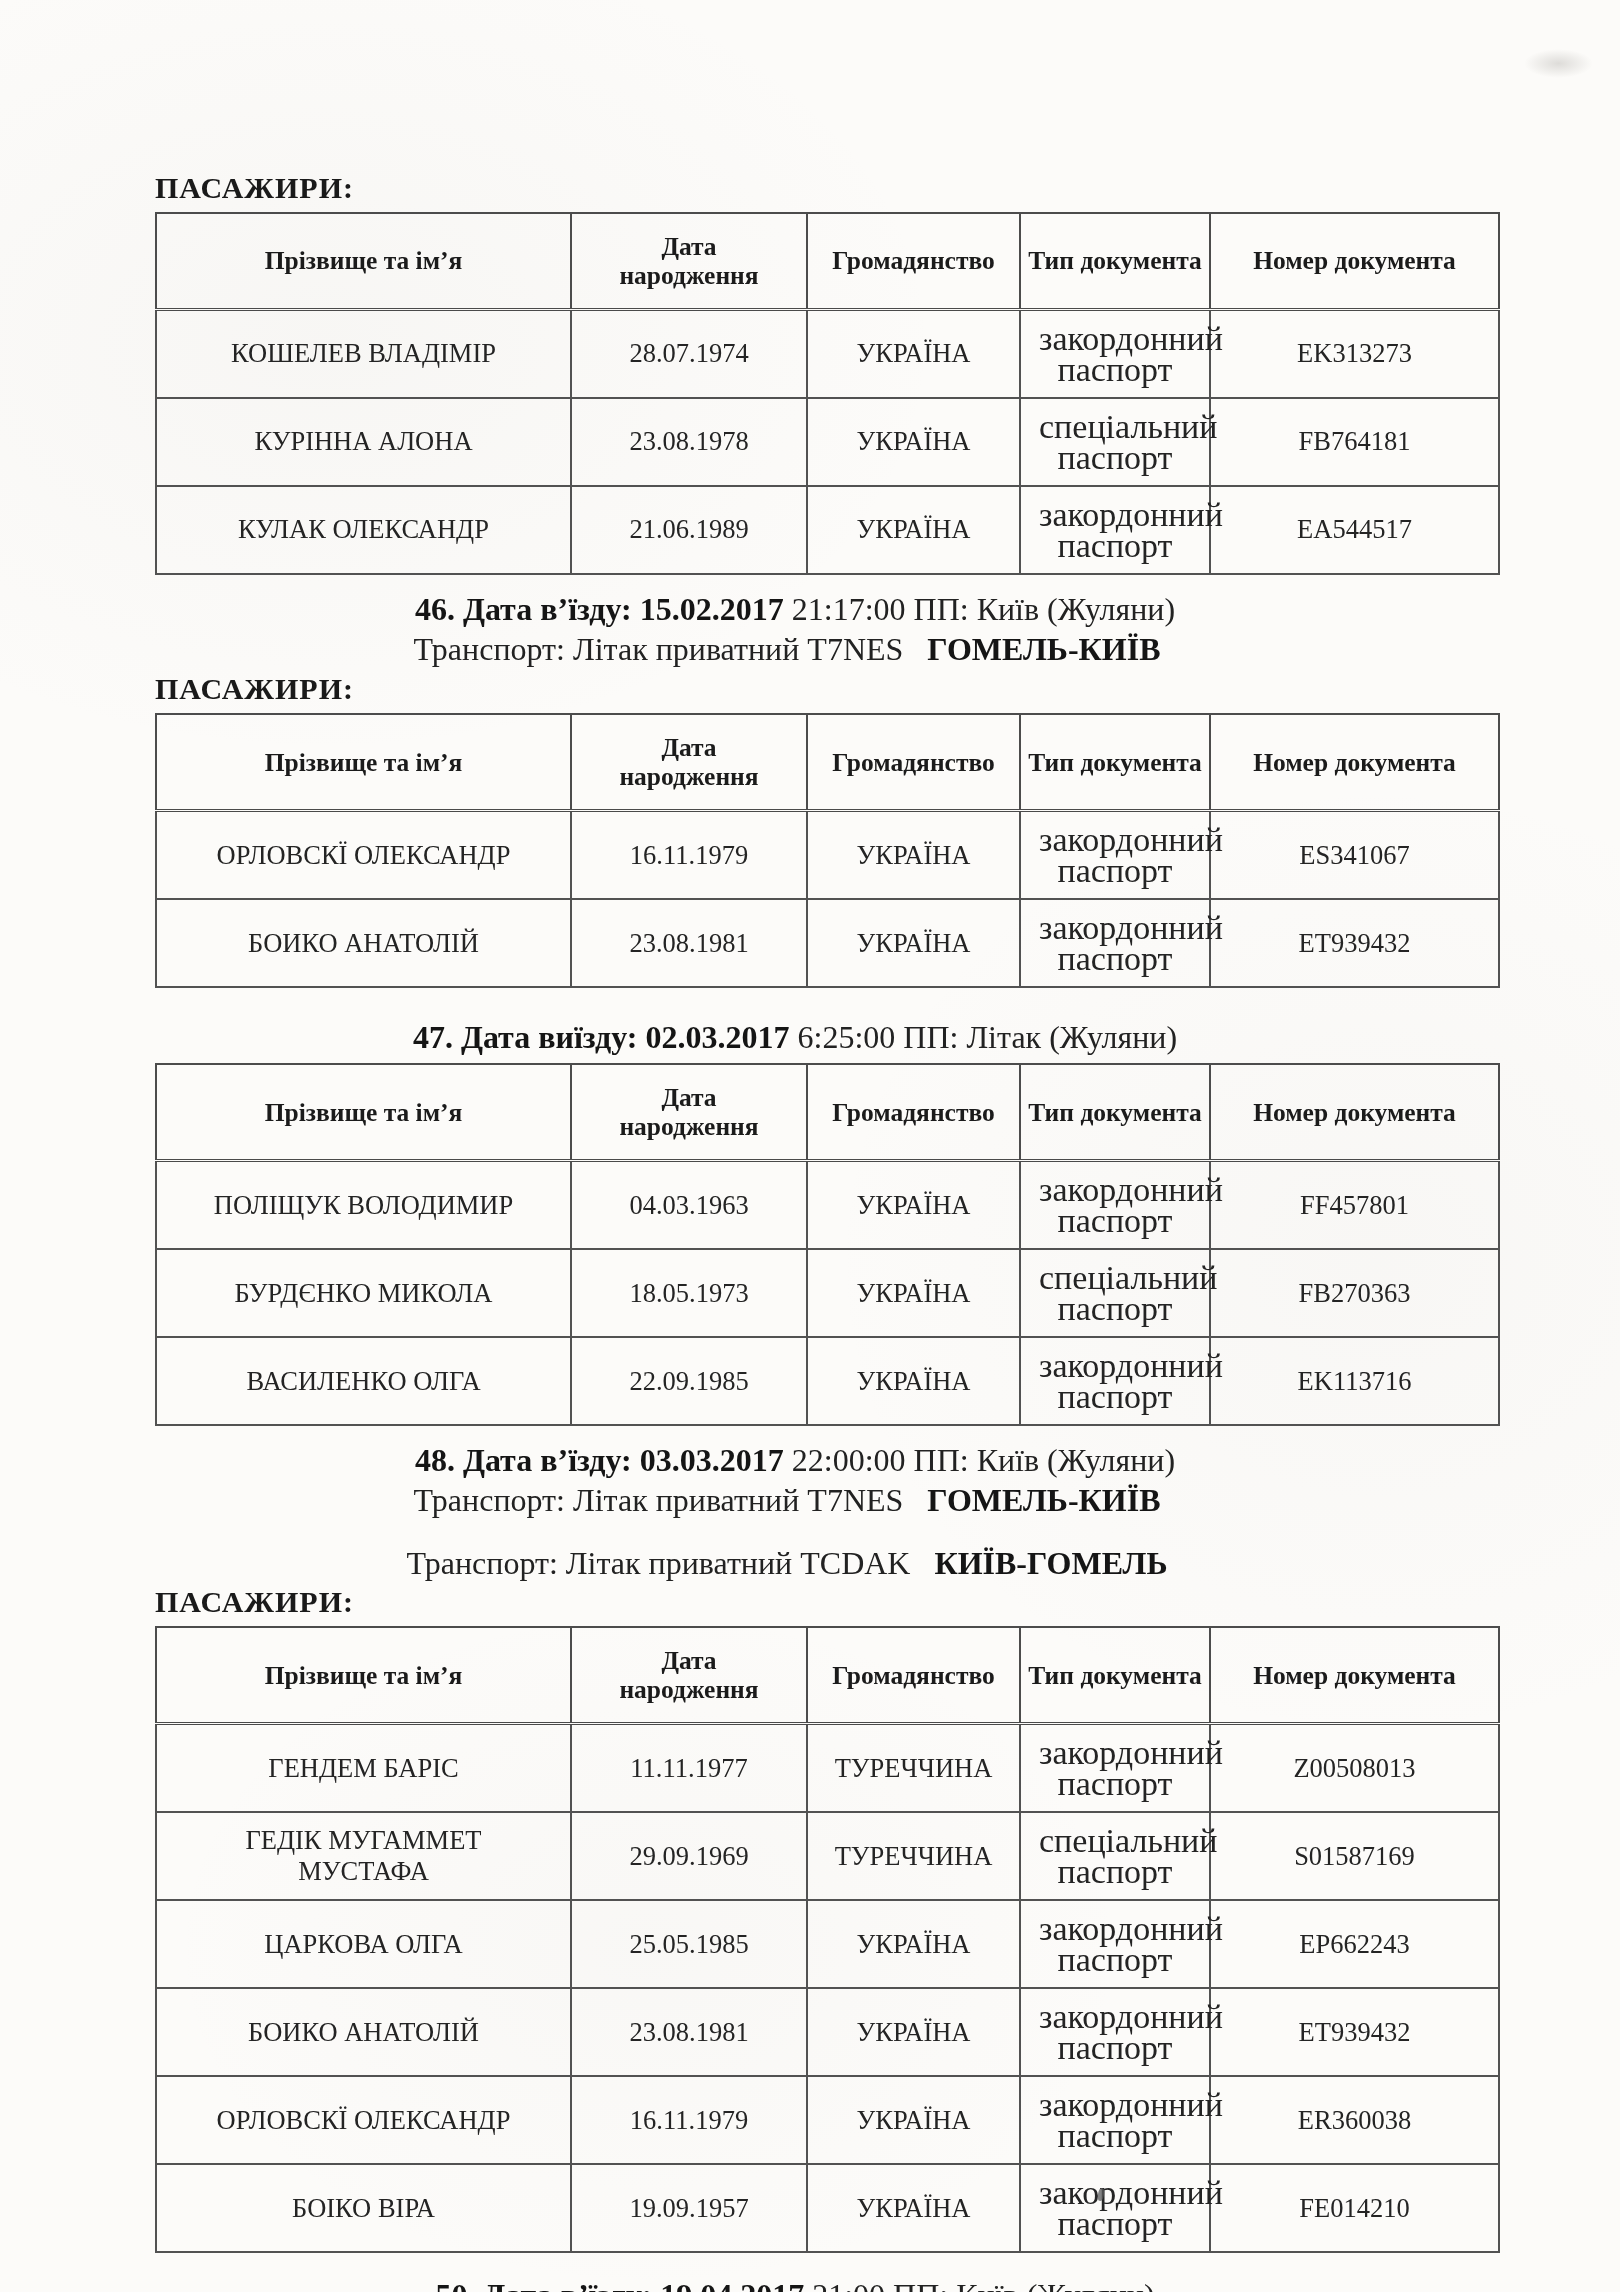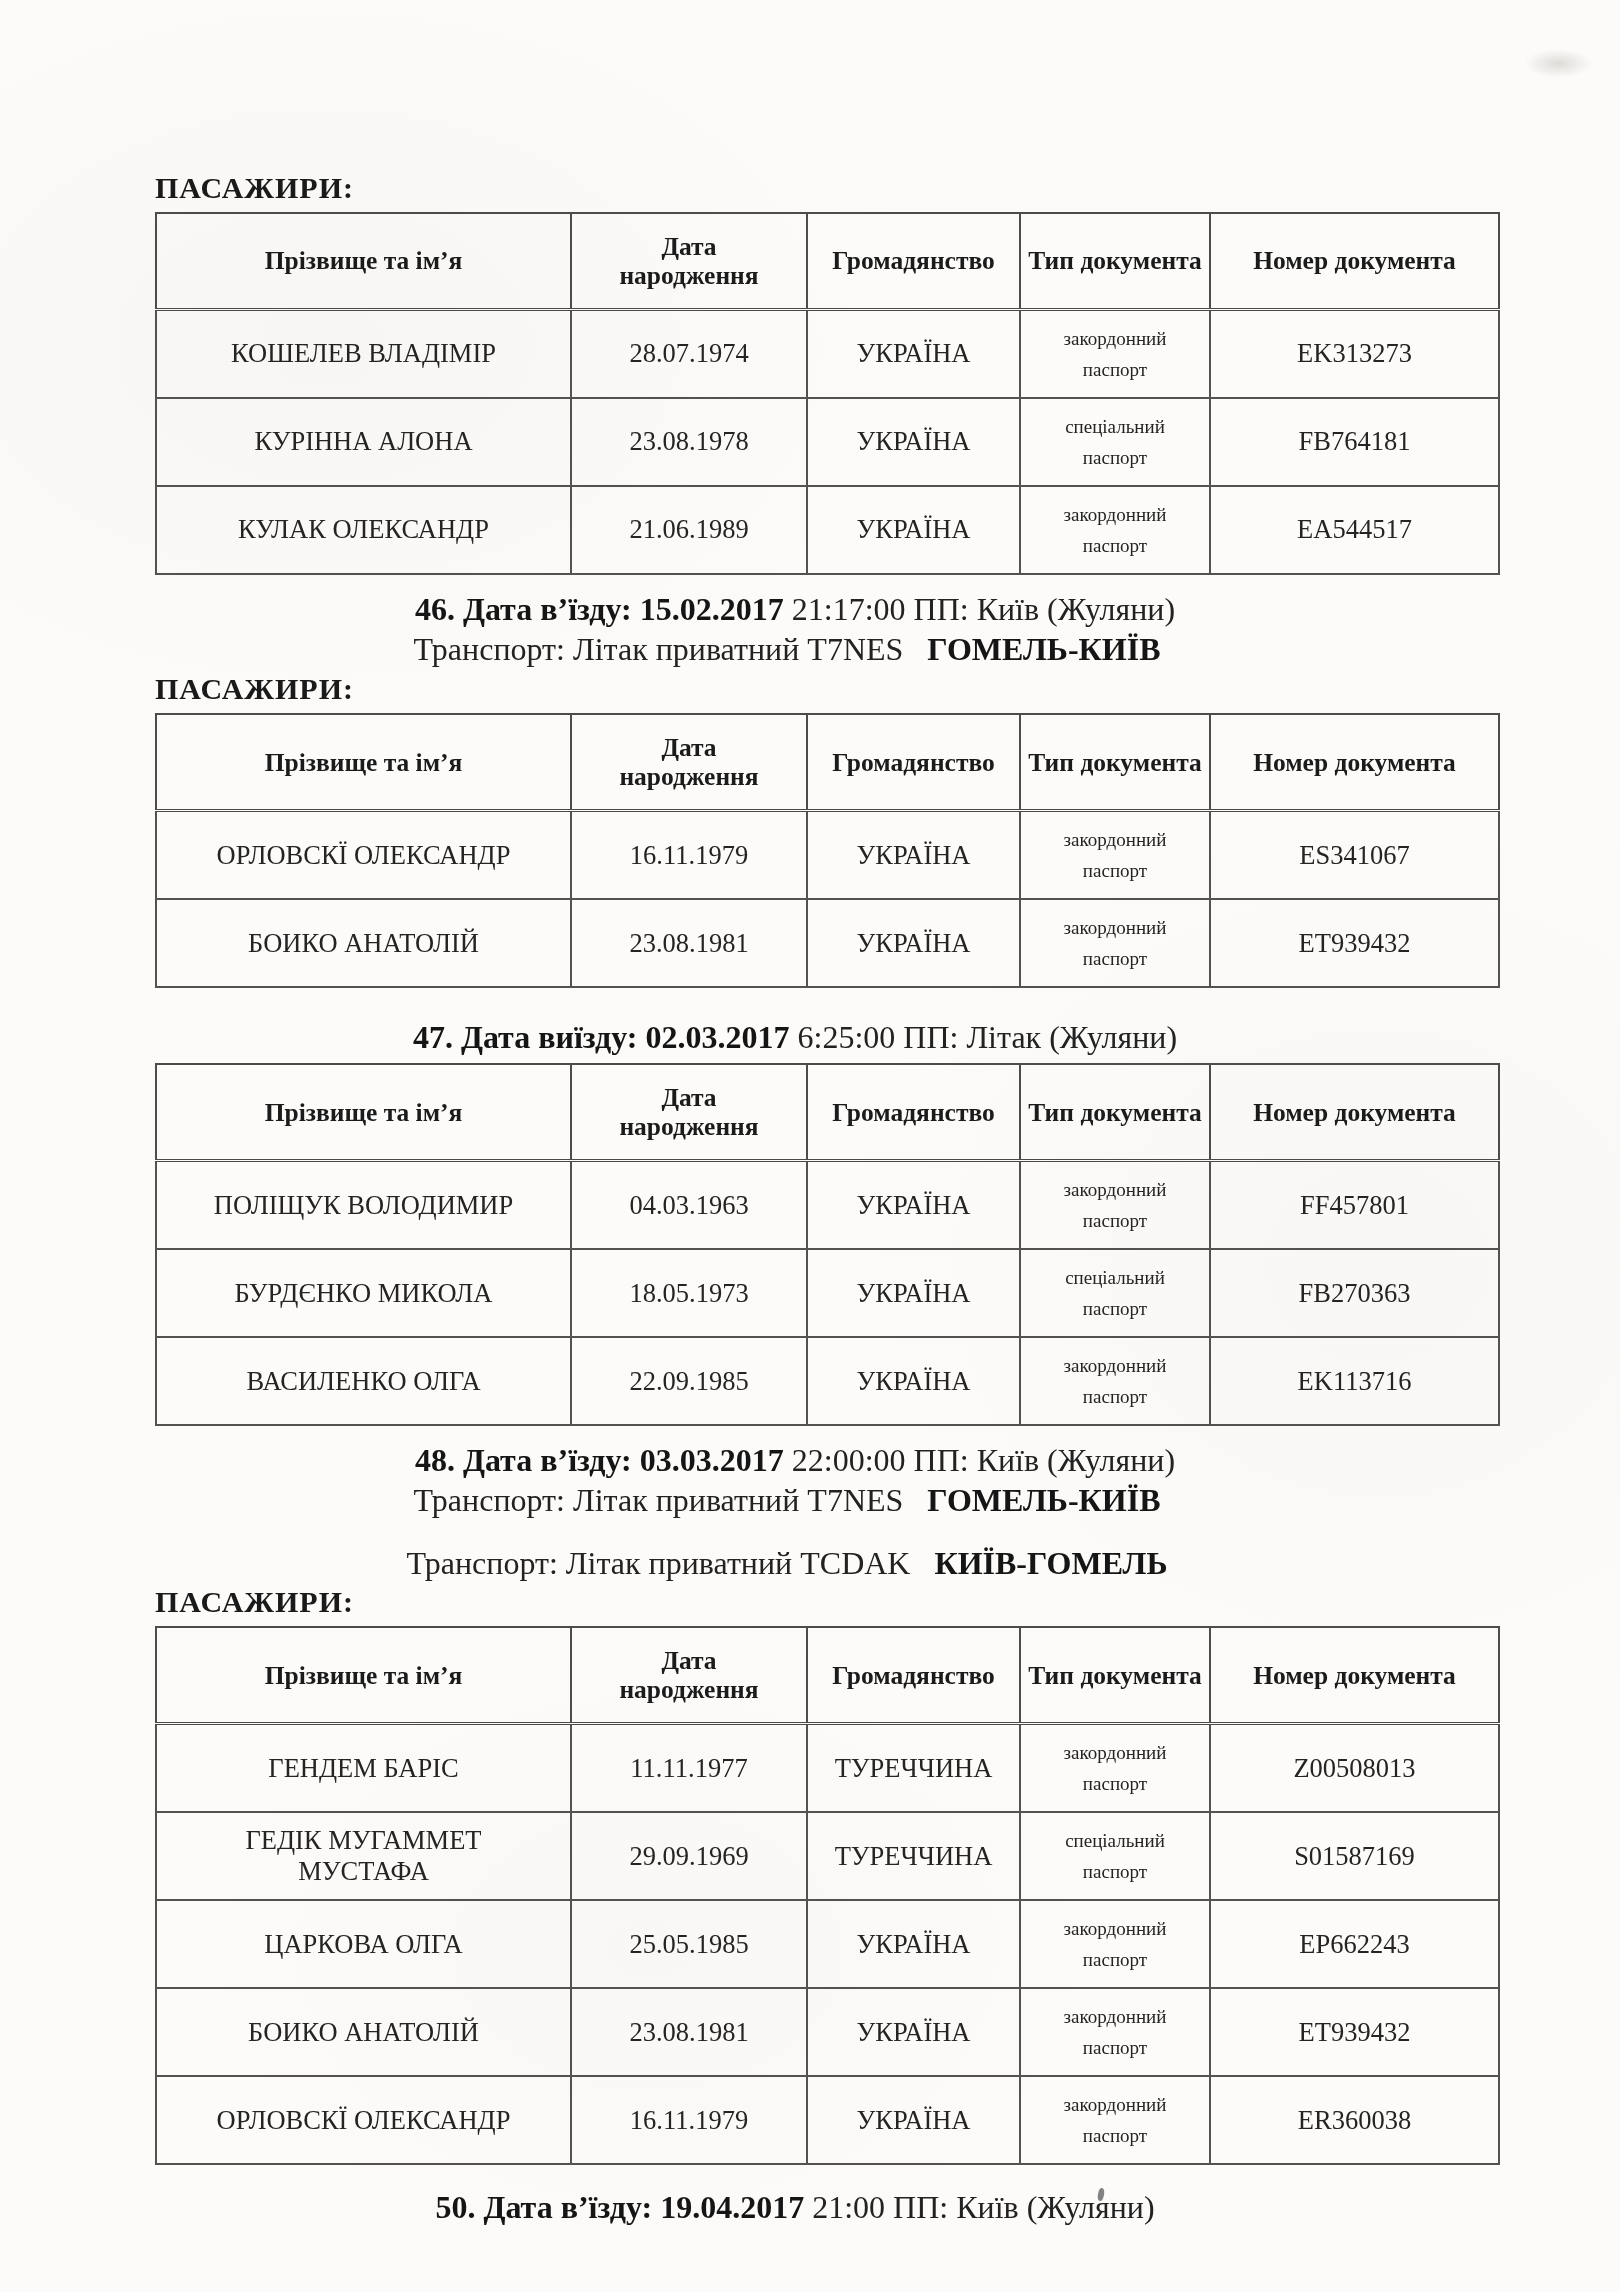--- a/index.html
+++ b/index.html
@@ -66,21 +66,21 @@
     border:2px solid #525252;
     height:82px;
     font-size:26.5px;
     color:#242424;
     text-align:center;
     vertical-align:middle;
     line-height:31px;
     padding:2px 5.9px;
   }
   table.ptable td.c-name{padding:2px 54px;}
-  table.ptable td.c-doc{padding:2px 18px;font-size:19px;}
+  table.ptable td.c-doc{padding:2px 18px;font-size:34px;}
   
   #content > :nth-child(3){margin:13.7px 0 2px;}   
   #content > :nth-child(4){margin-top:3.9px;}      
   #content > :nth-child(6){margin:29px 0 5.9px;}   
   #content > :nth-child(8){margin:13.7px 0 0;}     
   #content > :nth-child(9){margin:23.5px 0 2px;}   
   #content > :nth-child(10){margin-top:2px;}     
   #content > :nth-child(12){margin:21.6px 0 5.9px;}  
   #content > :nth-child(13){margin-top:7.8px;}     
   .speck-top{
@@ -276,20 +276,27 @@
     <td class="c-doc">закордонний паспорт</td>
     <td class="c-num">ET939432</td>
   </tr>
           <tr>
     <td class="c-name">ОРЛОВСКЇ ОЛЕКСАНДР</td>
     <td class="c-dob">16.11.1979</td>
     <td class="c-cit">УКРАЇНА</td>
     <td class="c-doc">закордонний паспорт</td>
     <td class="c-num">ER360038</td>
   </tr>
+          <tr>
+    <td class="c-name">БОІКО ВІРА</td>
+    <td class="c-dob">19.09.1957</td>
+    <td class="c-cit">УКРАЇНА</td>
+    <td class="c-doc">закордонний паспорт</td>
+    <td class="c-num">FE014210</td>
+  </tr>
         </tbody>
   </table>
       <div class="heading">
     <div class="h-line1"><span class="seg-b">50. Дата в’їзду: 19.04.2017</span><span class="seg-r"> 21:00 ПП: Київ (Жуляни)</span></div>
 
   </div>
     </div>
   <div class="speck-top"></div>
   <div class="speck-bottom"></div>
 </div>

